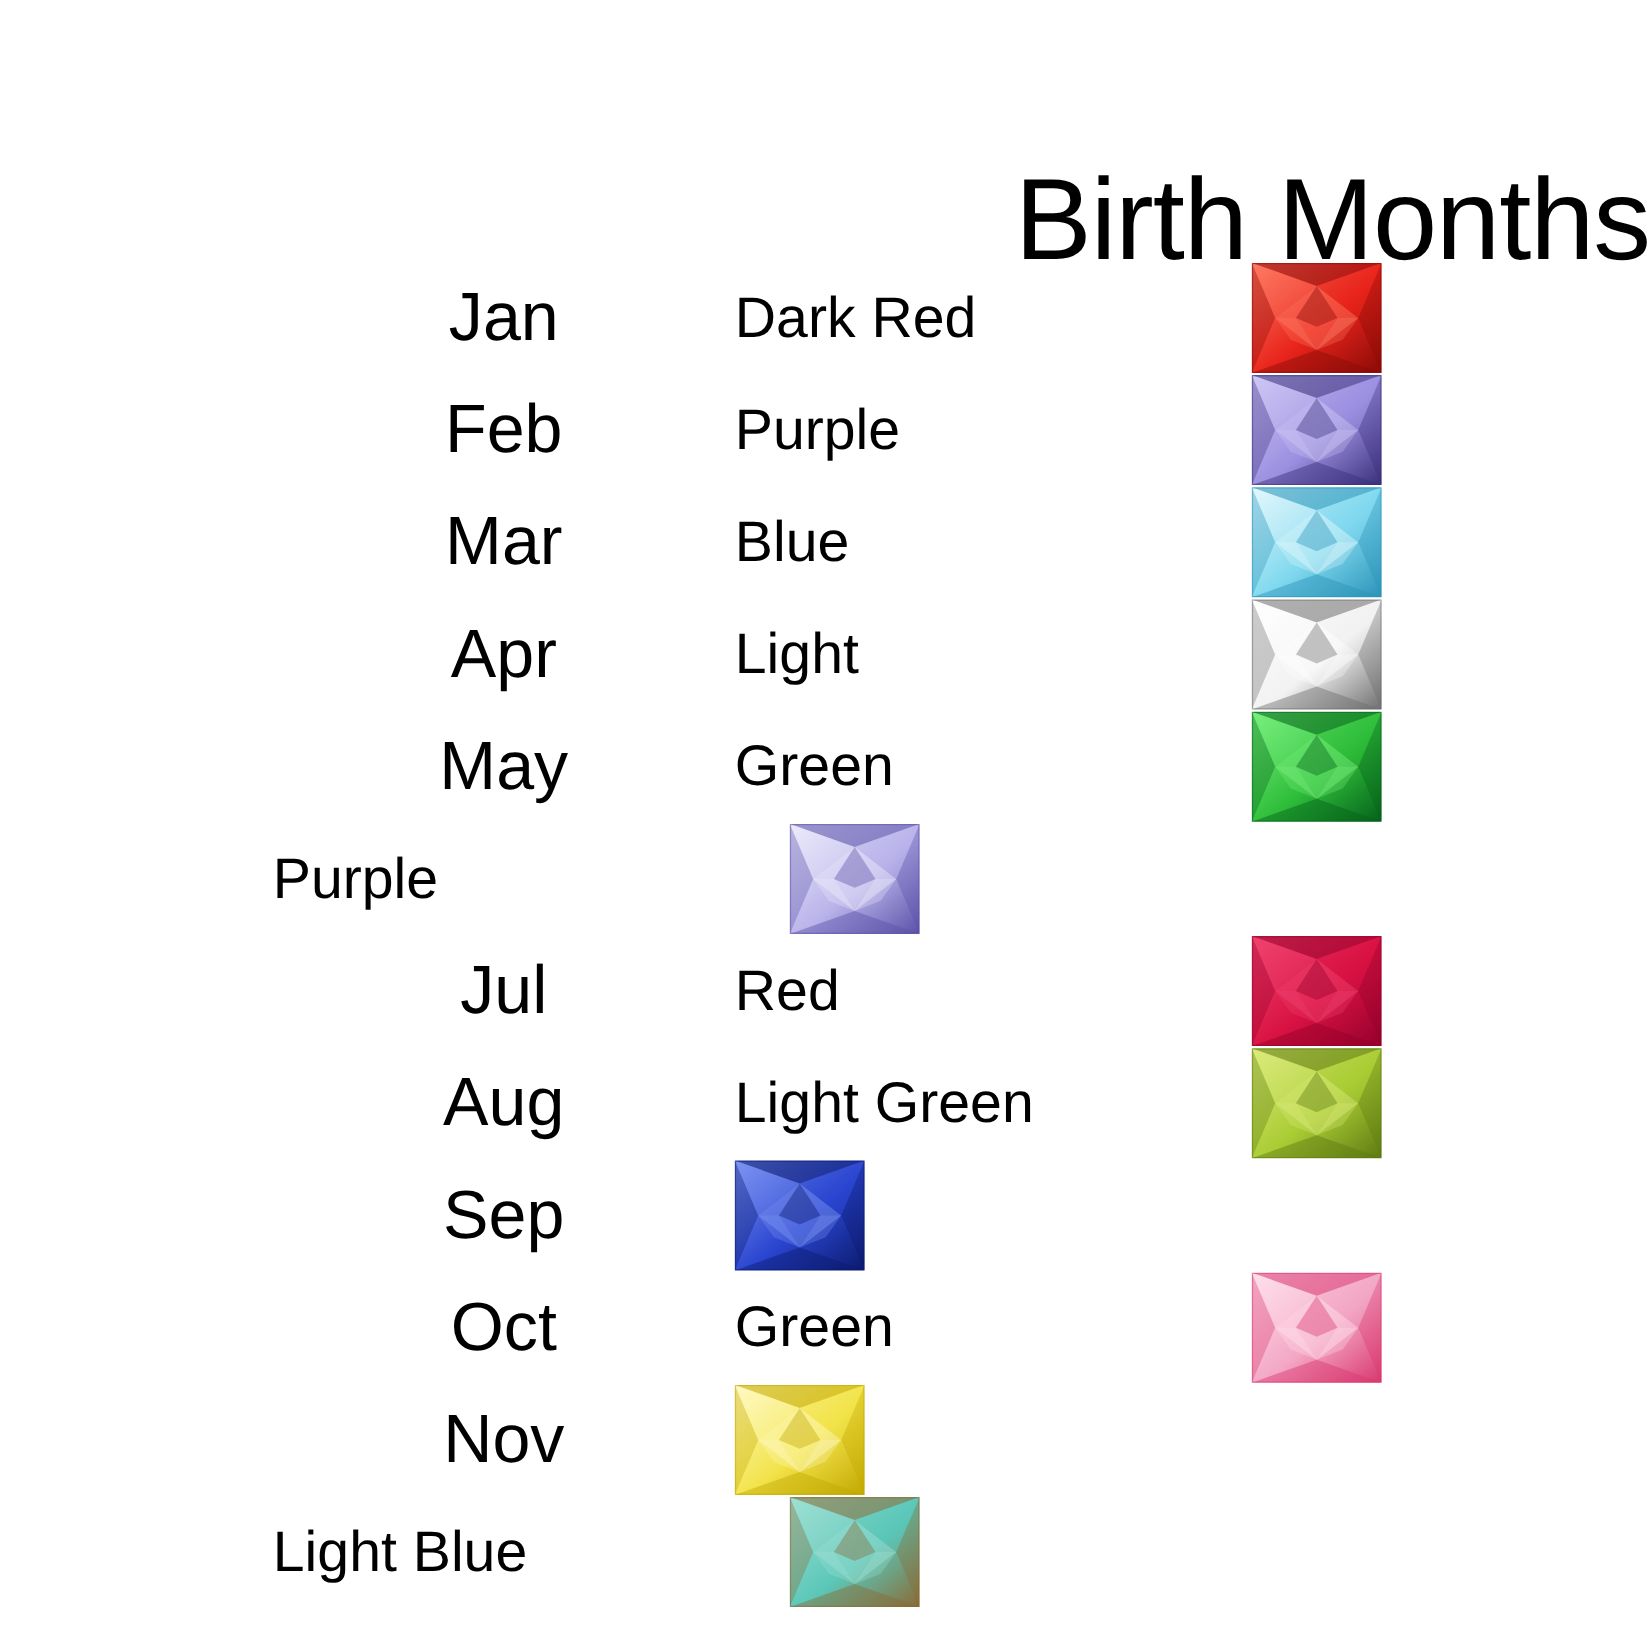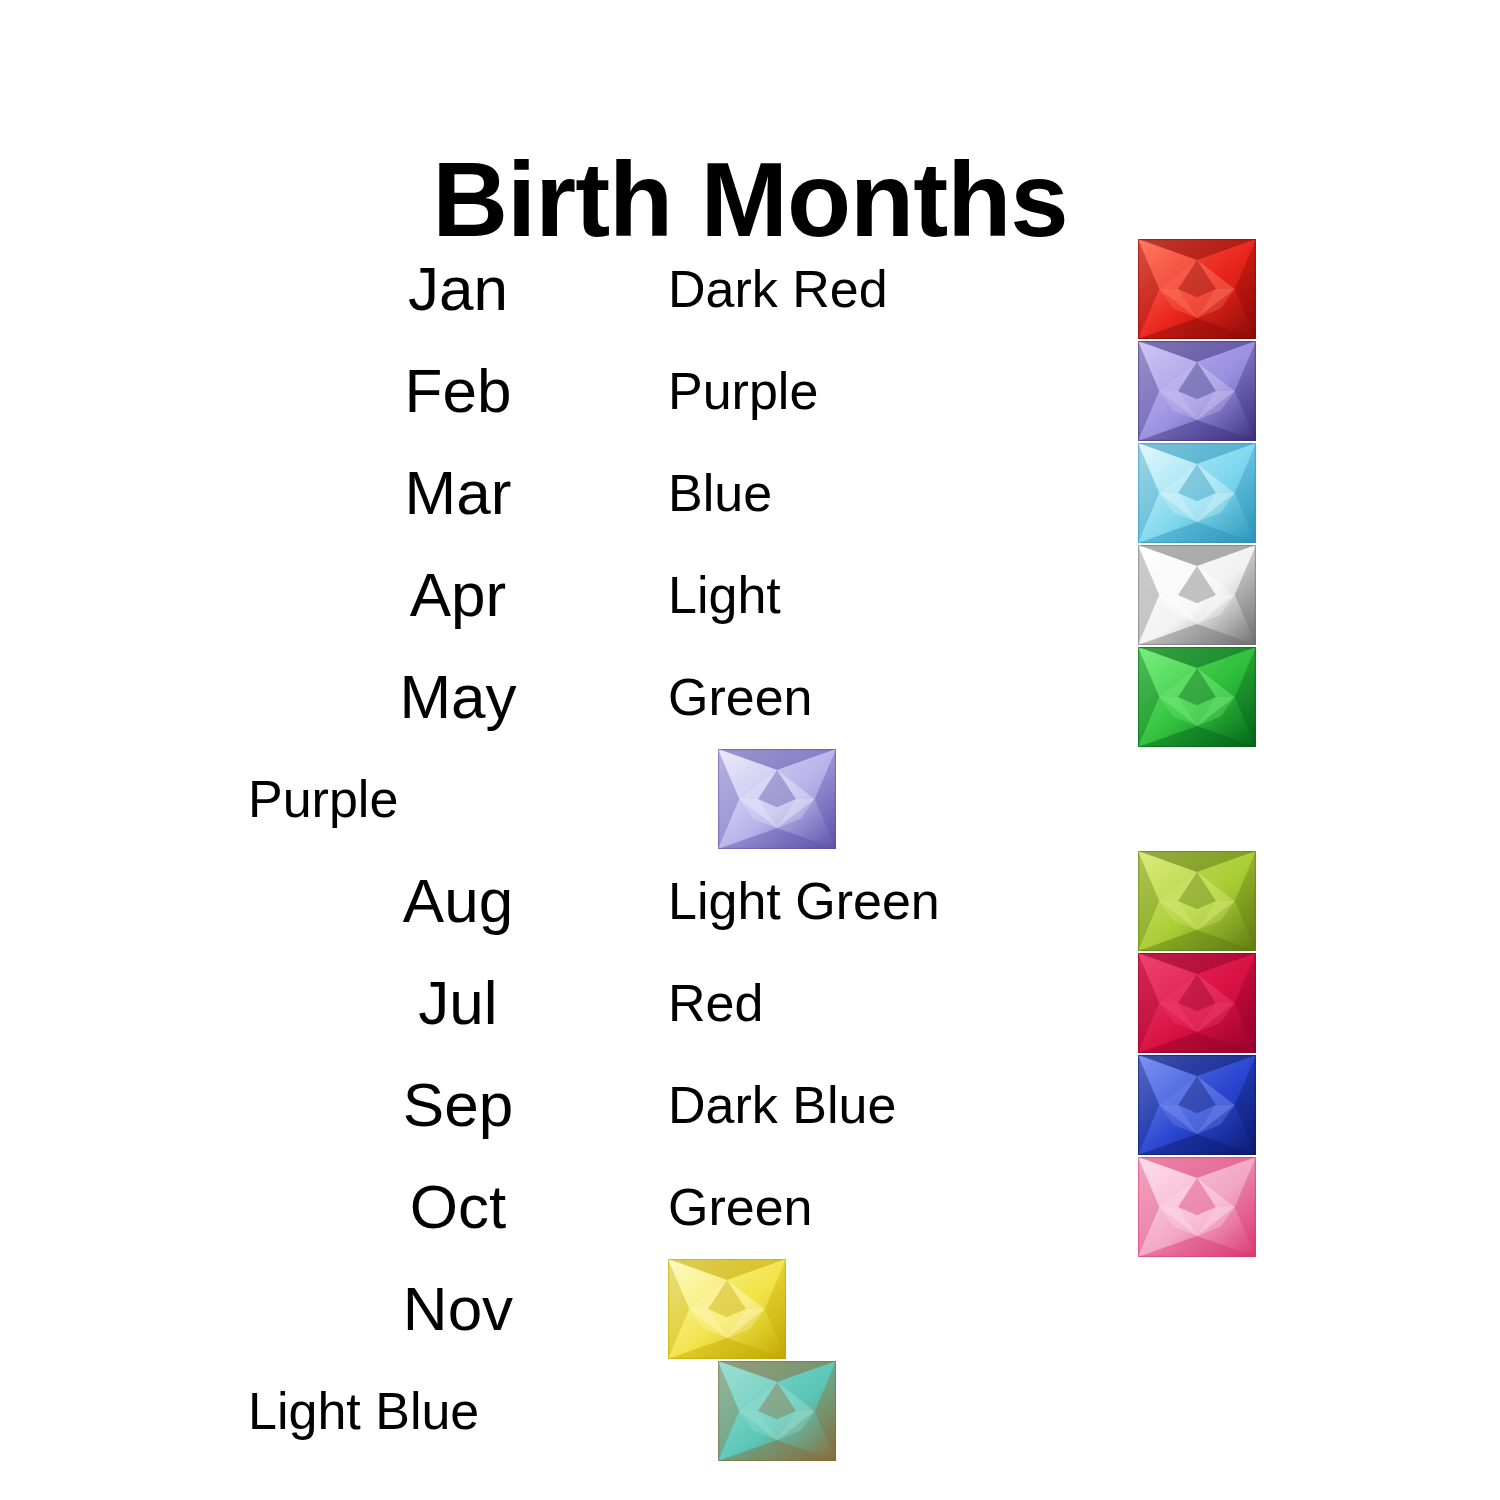--- a/index.html
+++ b/index.html
@@ -13,24 +13,24 @@
     font-family: "Liberation Sans", sans-serif;
     color: #000000;
     position: relative;
     overflow: hidden;
   }
   #page-title {
     position: absolute;
     top: 75px;
     left: 0;
     width: 1500px;
-    text-align: center;
+    text-align: right;
     font-size: 105px;
     line-height: 110px;
-    font-weight: 700;
+    font-weight: 400;
     letter-spacing: -1px;
   }
   #table {
     position: absolute;
     top: 238px;
     left: 248px;
     width: 1030px;
   }
   .row {
     display: flex;
@@ -224,20 +224,47 @@
     <polygon points="50,18 66,43 50,50 34,43" fill="#5A51A8" opacity="0.40"></polygon>
     <polygon points="18,43 34,43 50,68 30,60" fill="#EDEAFB" opacity="0.30"></polygon>
     <polygon points="82,43 66,43 50,68 70,60" fill="#EDEAFB" opacity="0.30"></polygon>
     <polygon points="0,0 50,18 18,43" fill="#EDEAFB" opacity="0.25"></polygon>
     <polygon points="100,0 50,18 82,43" fill="#B9B3EA" opacity="0.30"></polygon>
     <rect x="0" y="0" width="100" height="86" fill="none" stroke="#5A51A8" stroke-width="2" opacity="0.5"></rect>
   </svg>
       </div>
     </div>
     <div class="row">
+      <div class="cell-month">Jul</div>
+      <div class="cell-color">Red</div>
+      <div class="cell-gem">
+  <svg class="gem" viewBox="0 0 100 86" preserveAspectRatio="none" aria-hidden="true">
+    <defs>
+      <linearGradient id="g-6" x1="0" y1="0" x2="1" y2="1">
+        <stop offset="0%" stop-color="#F0436F"></stop>
+        <stop offset="55%" stop-color="#D81243"></stop>
+        <stop offset="100%" stop-color="#94002B"></stop>
+      </linearGradient>
+    </defs>
+    <rect x="0" y="0" width="100" height="86" fill="url(#g-6)"></rect>
+    <polygon points="0,0 50,18 100,0" fill="#94002B" opacity="0.55"></polygon>
+    <polygon points="0,86 50,68 100,86" fill="#94002B" opacity="0.45"></polygon>
+    <polygon points="0,0 18,43 0,86" fill="#94002B" opacity="0.35"></polygon>
+    <polygon points="100,0 82,43 100,86" fill="#94002B" opacity="0.35"></polygon>
+    <polygon points="50,18 82,43 50,68 18,43" fill="#F0436F" opacity="0.45"></polygon>
+    <polygon points="50,18 66,43 50,50 34,43" fill="#94002B" opacity="0.40"></polygon>
+    <polygon points="18,43 34,43 50,68 30,60" fill="#F0436F" opacity="0.30"></polygon>
+    <polygon points="82,43 66,43 50,68 70,60" fill="#F0436F" opacity="0.30"></polygon>
+    <polygon points="0,0 50,18 18,43" fill="#F0436F" opacity="0.25"></polygon>
+    <polygon points="100,0 50,18 82,43" fill="#D81243" opacity="0.30"></polygon>
+    <rect x="0" y="0" width="100" height="86" fill="none" stroke="#94002B" stroke-width="2" opacity="0.5"></rect>
+  </svg>
+      </div>
+    </div>
+    <div class="row">
       <div class="cell-month">Aug</div>
       <div class="cell-color">Light Green</div>
       <div class="cell-gem">
   <svg class="gem" viewBox="0 0 100 86" preserveAspectRatio="none" aria-hidden="true">
     <defs>
       <linearGradient id="g-7" x1="0" y1="0" x2="1" y2="1">
         <stop offset="0%" stop-color="#DCEB7C"></stop>
         <stop offset="55%" stop-color="#A9CC34"></stop>
         <stop offset="100%" stop-color="#5E7A12"></stop>
       </linearGradient>
@@ -251,49 +278,21 @@
     <polygon points="50,18 66,43 50,50 34,43" fill="#5E7A12" opacity="0.40"></polygon>
     <polygon points="18,43 34,43 50,68 30,60" fill="#DCEB7C" opacity="0.30"></polygon>
     <polygon points="82,43 66,43 50,68 70,60" fill="#DCEB7C" opacity="0.30"></polygon>
     <polygon points="0,0 50,18 18,43" fill="#DCEB7C" opacity="0.25"></polygon>
     <polygon points="100,0 50,18 82,43" fill="#A9CC34" opacity="0.30"></polygon>
     <rect x="0" y="0" width="100" height="86" fill="none" stroke="#5E7A12" stroke-width="2" opacity="0.5"></rect>
   </svg>
       </div>
     </div>
     <div class="row">
-      <div class="cell-month">Jul</div>
-      <div class="cell-color">Red</div>
-      <div class="cell-gem">
-  <svg class="gem" viewBox="0 0 100 86" preserveAspectRatio="none" aria-hidden="true">
-    <defs>
-      <linearGradient id="g-6" x1="0" y1="0" x2="1" y2="1">
-        <stop offset="0%" stop-color="#F0436F"></stop>
-        <stop offset="55%" stop-color="#D81243"></stop>
-        <stop offset="100%" stop-color="#94002B"></stop>
-      </linearGradient>
-    </defs>
-    <rect x="0" y="0" width="100" height="86" fill="url(#g-6)"></rect>
-    <polygon points="0,0 50,18 100,0" fill="#94002B" opacity="0.55"></polygon>
-    <polygon points="0,86 50,68 100,86" fill="#94002B" opacity="0.45"></polygon>
-    <polygon points="0,0 18,43 0,86" fill="#94002B" opacity="0.35"></polygon>
-    <polygon points="100,0 82,43 100,86" fill="#94002B" opacity="0.35"></polygon>
-    <polygon points="50,18 82,43 50,68 18,43" fill="#F0436F" opacity="0.45"></polygon>
-    <polygon points="50,18 66,43 50,50 34,43" fill="#94002B" opacity="0.40"></polygon>
-    <polygon points="18,43 34,43 50,68 30,60" fill="#F0436F" opacity="0.30"></polygon>
-    <polygon points="82,43 66,43 50,68 70,60" fill="#F0436F" opacity="0.30"></polygon>
-    <polygon points="0,0 50,18 18,43" fill="#F0436F" opacity="0.25"></polygon>
-    <polygon points="100,0 50,18 82,43" fill="#D81243" opacity="0.30"></polygon>
-    <rect x="0" y="0" width="100" height="86" fill="none" stroke="#94002B" stroke-width="2" opacity="0.5"></rect>
-  </svg>
-      </div>
-    </div>
-    <div class="row">
       <div class="cell-month">Sep</div>
-      <div class="cell-color">Dark Blue</div>
       <div class="cell-gem">
   <svg class="gem" viewBox="0 0 100 86" preserveAspectRatio="none" aria-hidden="true">
     <defs>
       <linearGradient id="g-8" x1="0" y1="0" x2="1" y2="1">
         <stop offset="0%" stop-color="#7D95F2"></stop>
         <stop offset="55%" stop-color="#2A45CF"></stop>
         <stop offset="100%" stop-color="#0B1A6E"></stop>
       </linearGradient>
     </defs>
     <rect x="0" y="0" width="100" height="86" fill="url(#g-8)"></rect>

